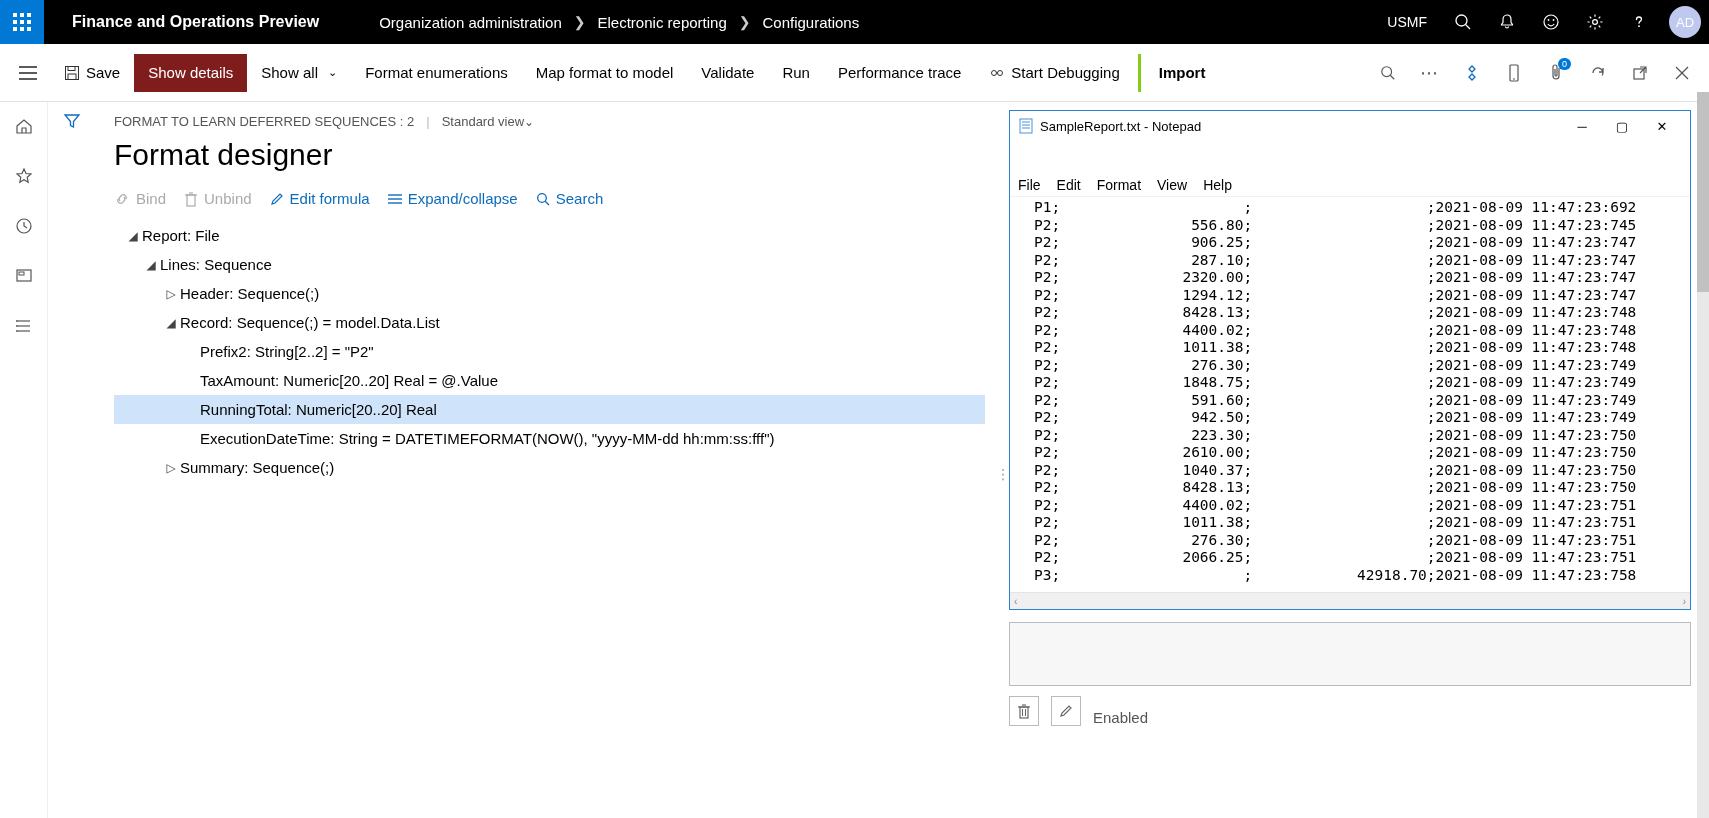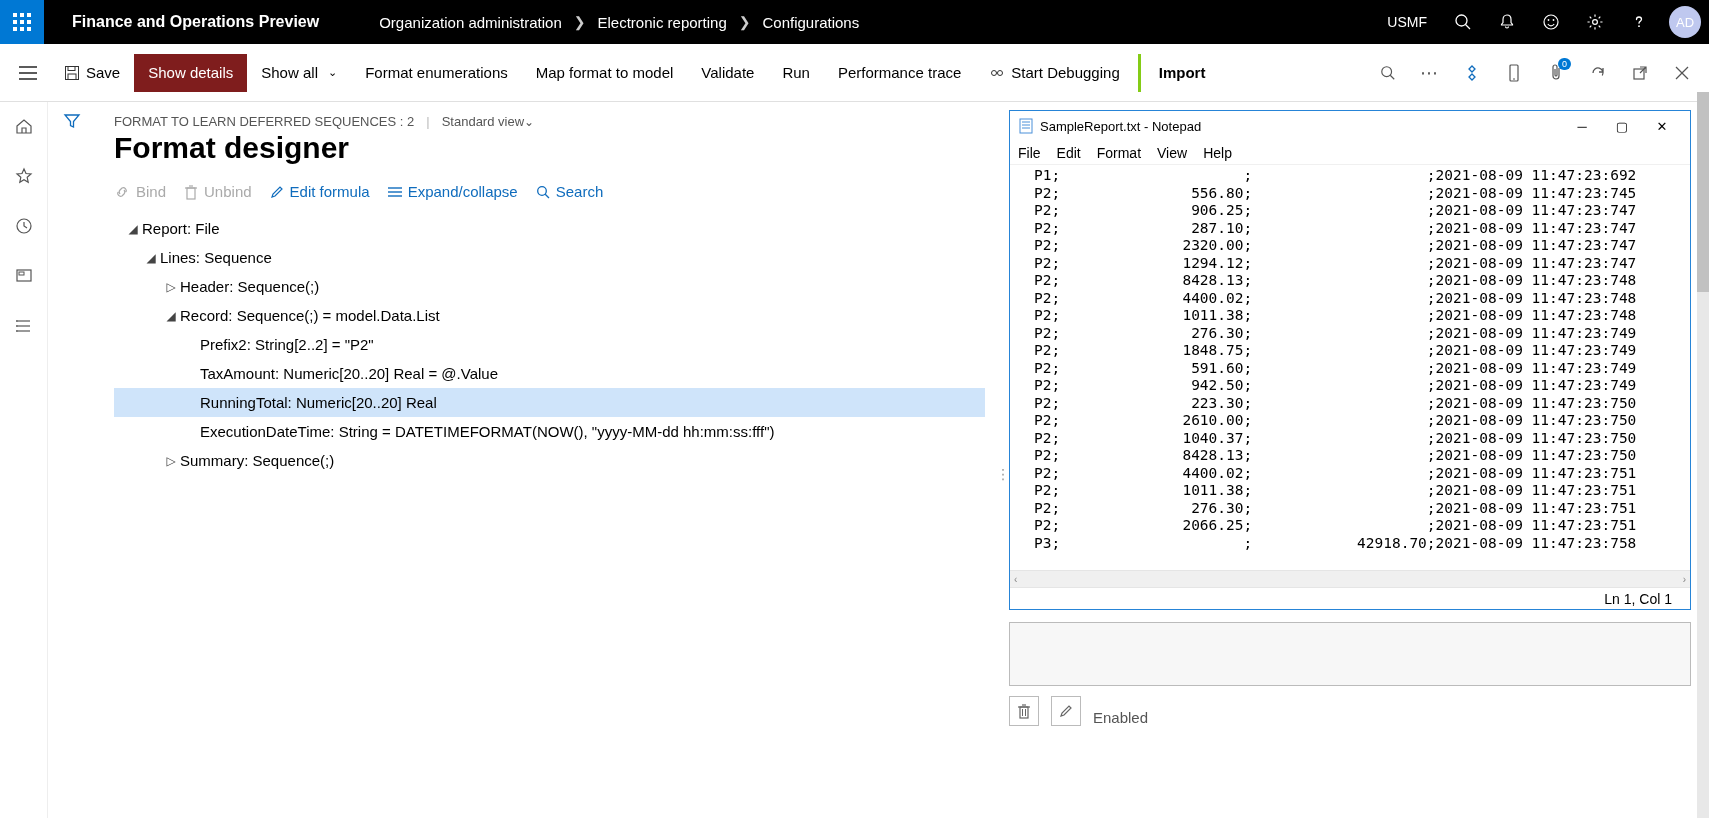--- a/index.html
+++ b/index.html
@@ -38,21 +38,21 @@
 .filter-col .f { cursor: pointer; }
 
 .main { flex: 1; display: flex; }
 .left-pane { flex: 1; padding: 12px 24px 0 18px; min-width: 0; position: relative; }
 .right-pane { width: 700px; padding: 8px 18px 0 0; display: flex; flex-direction: column; }
 
 
 .page-path { font-size: 13px; color: #555; display: flex; align-items: center; gap: 12px; }
 .page-path .sep { color: #bbb; }
 .std-view { display: flex; align-items: center; gap: 0; cursor: pointer; }
-.page-title { font-size: 30px; font-weight: 700; margin-top: 2px; }
+.page-title { font-size: 30px; font-weight: 400; margin-top: 9px; }
 .tree-toolbar { display: flex; align-items: center; gap: 18px; margin-top: 18px; font-size: 15px; }
 .tree-toolbar .tbtn { display: flex; align-items: center; gap: 6px; cursor: pointer; }
 .tree-toolbar .disabled { color: #aaa; }
 .tree-toolbar .link { color: #0f6cbd; }
 
 .tree { margin-top: 14px; font-size: 15px; }
 .tree-row { display: flex; align-items: center; height: 29px; cursor: pointer; }
 .tree-row.selected { background: #cfe4fa; }
 .tr-toggle { width: 18px; display: flex; justify-content: center; font-size: 12px; color: #444; }
 .tr-label { white-space: nowrap; }
@@ -62,21 +62,21 @@
 .indent-3 { padding-left: 68px; }
 
 .splitter-handle { position: absolute; right: 0; top: 360px; width: 12px; height: 24px; display: flex; align-items: center; justify-content: center; color: #999; cursor: col-resize; font-size: 14px; }
 
 
 .notepad-wrap { border: 1.5px solid #2684d7; background: #fff; display: flex; flex-direction: column; height: 500px; }
 .np-titlebar { height: 30px; display: flex; align-items: center; padding: 0 8px; font-size: 13px; }
 .np-titlebar .np-icon { width: 16px; height: 16px; margin-right: 6px; display: inline-flex; align-items: center; justify-content: center; }
 .np-titlebar .np-title { flex: 1; }
 .np-titlebar .wbtn { width: 40px; text-align: center; cursor: pointer; font-size: 13px; }
-.np-menu { height: 24px; display: flex; align-items: center; gap: 16px; padding: 0 8px; font-size: 14px; border-bottom: 1px solid #f0f0f0; }
+.np-menu { height: 24px; display: flex; align-items: center; gap: 16px; padding: 0 8px; font-size: 14px; border-bottom: 1px solid #f0f0f0; margin-top: 32px; }
 .np-menu span { cursor: pointer; }
 .np-content { flex: 1; font-family: Consolas, monospace; font-size: 14.5px; padding: 2px 6px; overflow: auto; white-space: pre; position: relative; line-height: 17.5px; margin-left: 18px; }
 .np-scroll-h { height: 17px; background: #f0f0f0; border-top: 1px solid #e5e5e5; display: flex; align-items: center; padding: 0 4px; font-size: 10px; color: #888; justify-content: space-between; }
 .np-status { height: 22px; border-top: 1px solid #e5e5e5; display: flex; align-items: center; justify-content: flex-end; padding: 0 18px; font-size: 14px; }
 
 .below-notepad { margin-top: 12px; }
 .big-textarea { width: 100%; height: 64px; border: 1px solid #bbb; background: #f7f7f7; }
 .enabled-row { display: flex; align-items: flex-end; margin-top: 10px; gap: 12px; }
 .small-box { width: 30px; height: 30px; border: 1px solid #bbb; display: flex; align-items: center; justify-content: center; cursor: pointer; }
 .enabled-label { font-size: 15px; color: #555; }
@@ -423,23 +423,20 @@
 P2;              8428.13;                    ;2021-08-09 11:47:23:750
 P2;              4400.02;                    ;2021-08-09 11:47:23:751
 P2;              1011.38;                    ;2021-08-09 11:47:23:751
 P2;               276.30;                    ;2021-08-09 11:47:23:751
 P2;              2066.25;                    ;2021-08-09 11:47:23:751
 P3;                     ;            42918.70;2021-08-09 11:47:23:758</div>
         <div class="np-scroll-h">
             <span>‹</span>
             <span>›</span>
           </div>
-        <div class="np-status">
-            <span>Ln 1, Col 1</span>
-          </div>
       </div>
 
       <div class="below-notepad">
         <div class="big-textarea"></div>
         <div class="enabled-row">
           <div class="small-box">
               <svg width="14" height="16" viewBox="0 0 14 16">
                 <rect x="3" y="4" width="8" height="11" fill="none" stroke="#666" stroke-width="1.2"></rect>
                 <line x1="1" y1="4" x2="13" y2="4" stroke="#666" stroke-width="1.2"></line>
                 <line x1="5" y1="2" x2="9" y2="2" stroke="#666" stroke-width="1.2"></line>

